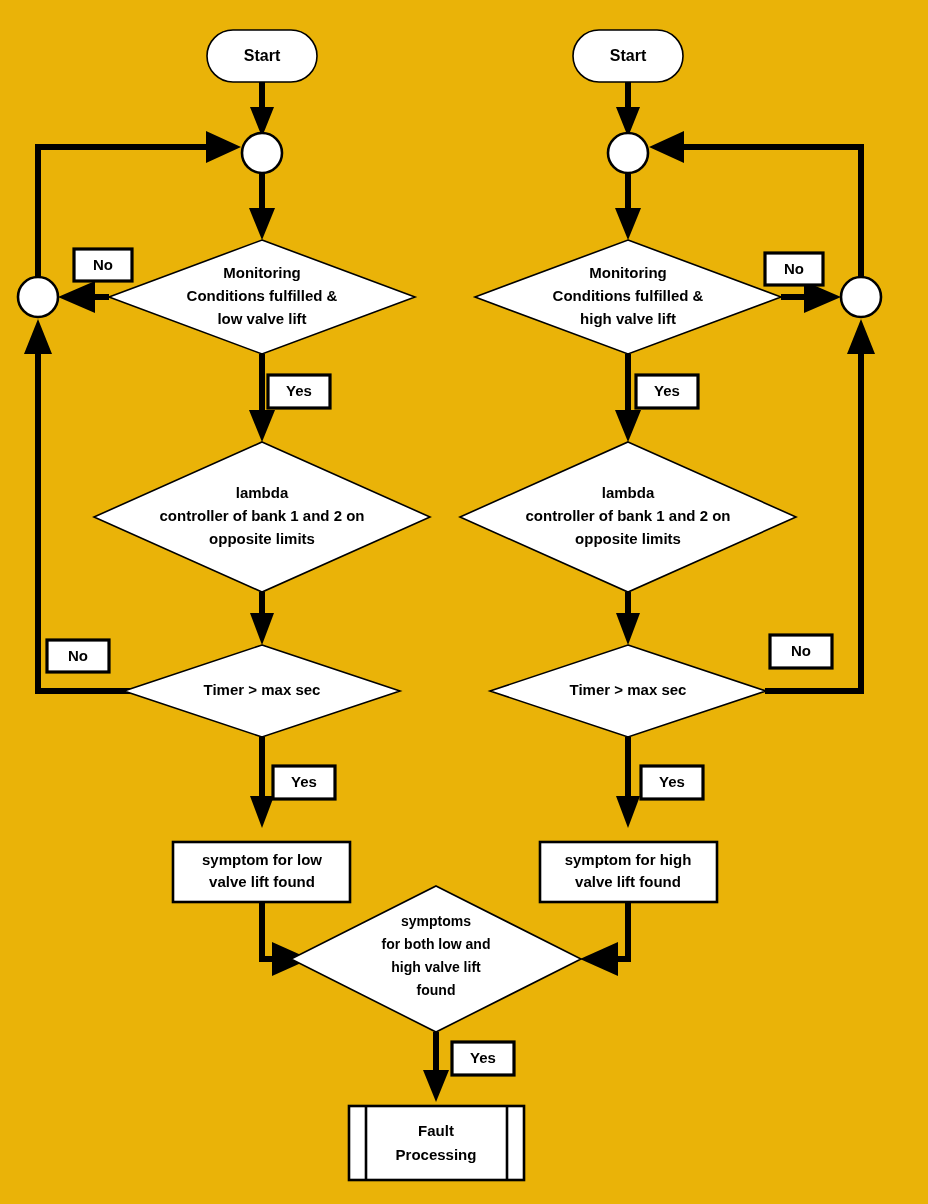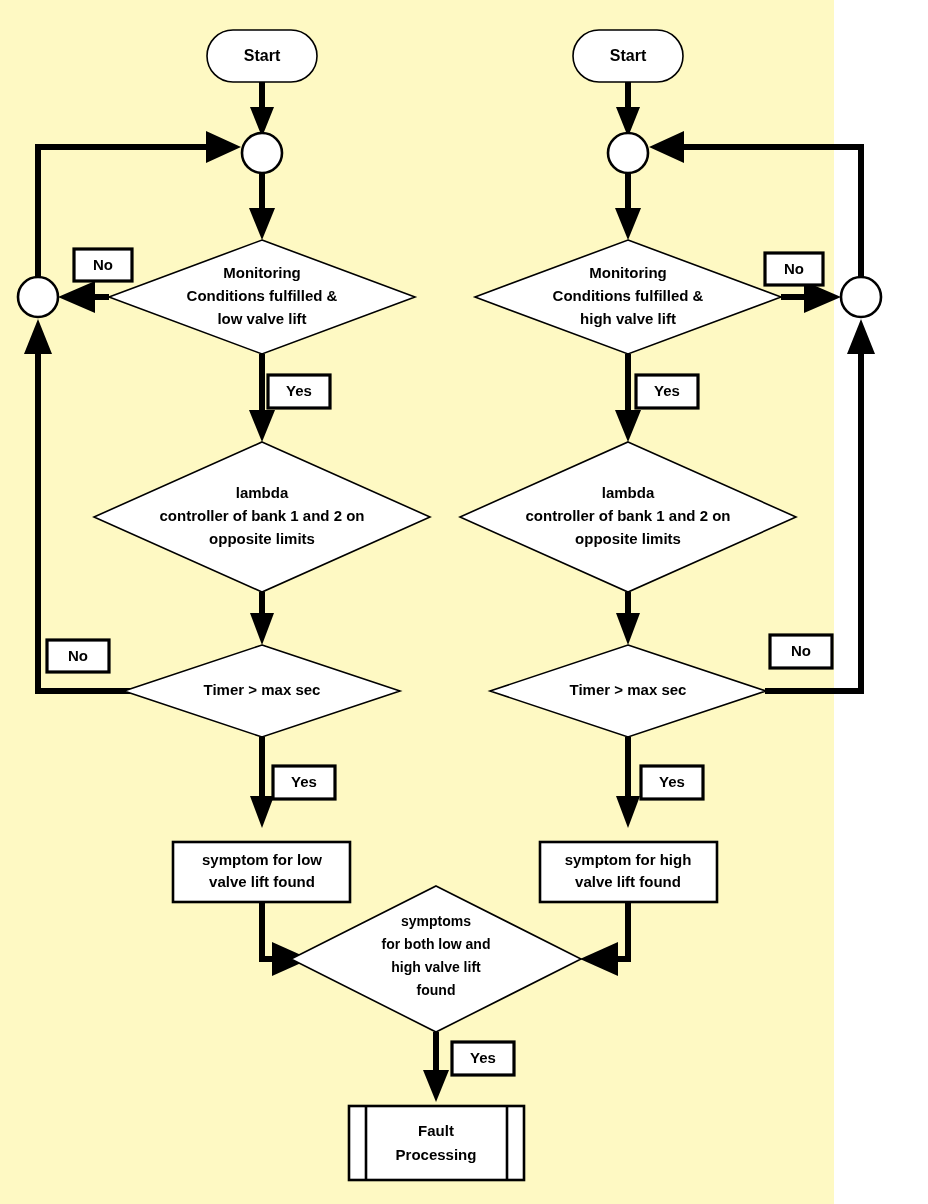--- a/index.html
+++ b/index.html
@@ -9,23 +9,23 @@
     background: #ffffff;
   }
   body {
     font-family: "Liberation Sans", sans-serif;
     width: 928px;
     height: 1204px;
     overflow: hidden;
   }
   #flowchart-root {
     position: relative;
-    width: 834px;
+    width: 928px;
     height: 1204px;
-    background: #fef9c3;
+    background: #eab308;
   }
   svg#flow-svg {
     display: block;
     width: 928px;
     height: 1204px;
   }
   .node-shape {
     fill: #ffffff;
     stroke: #000000;
   }

